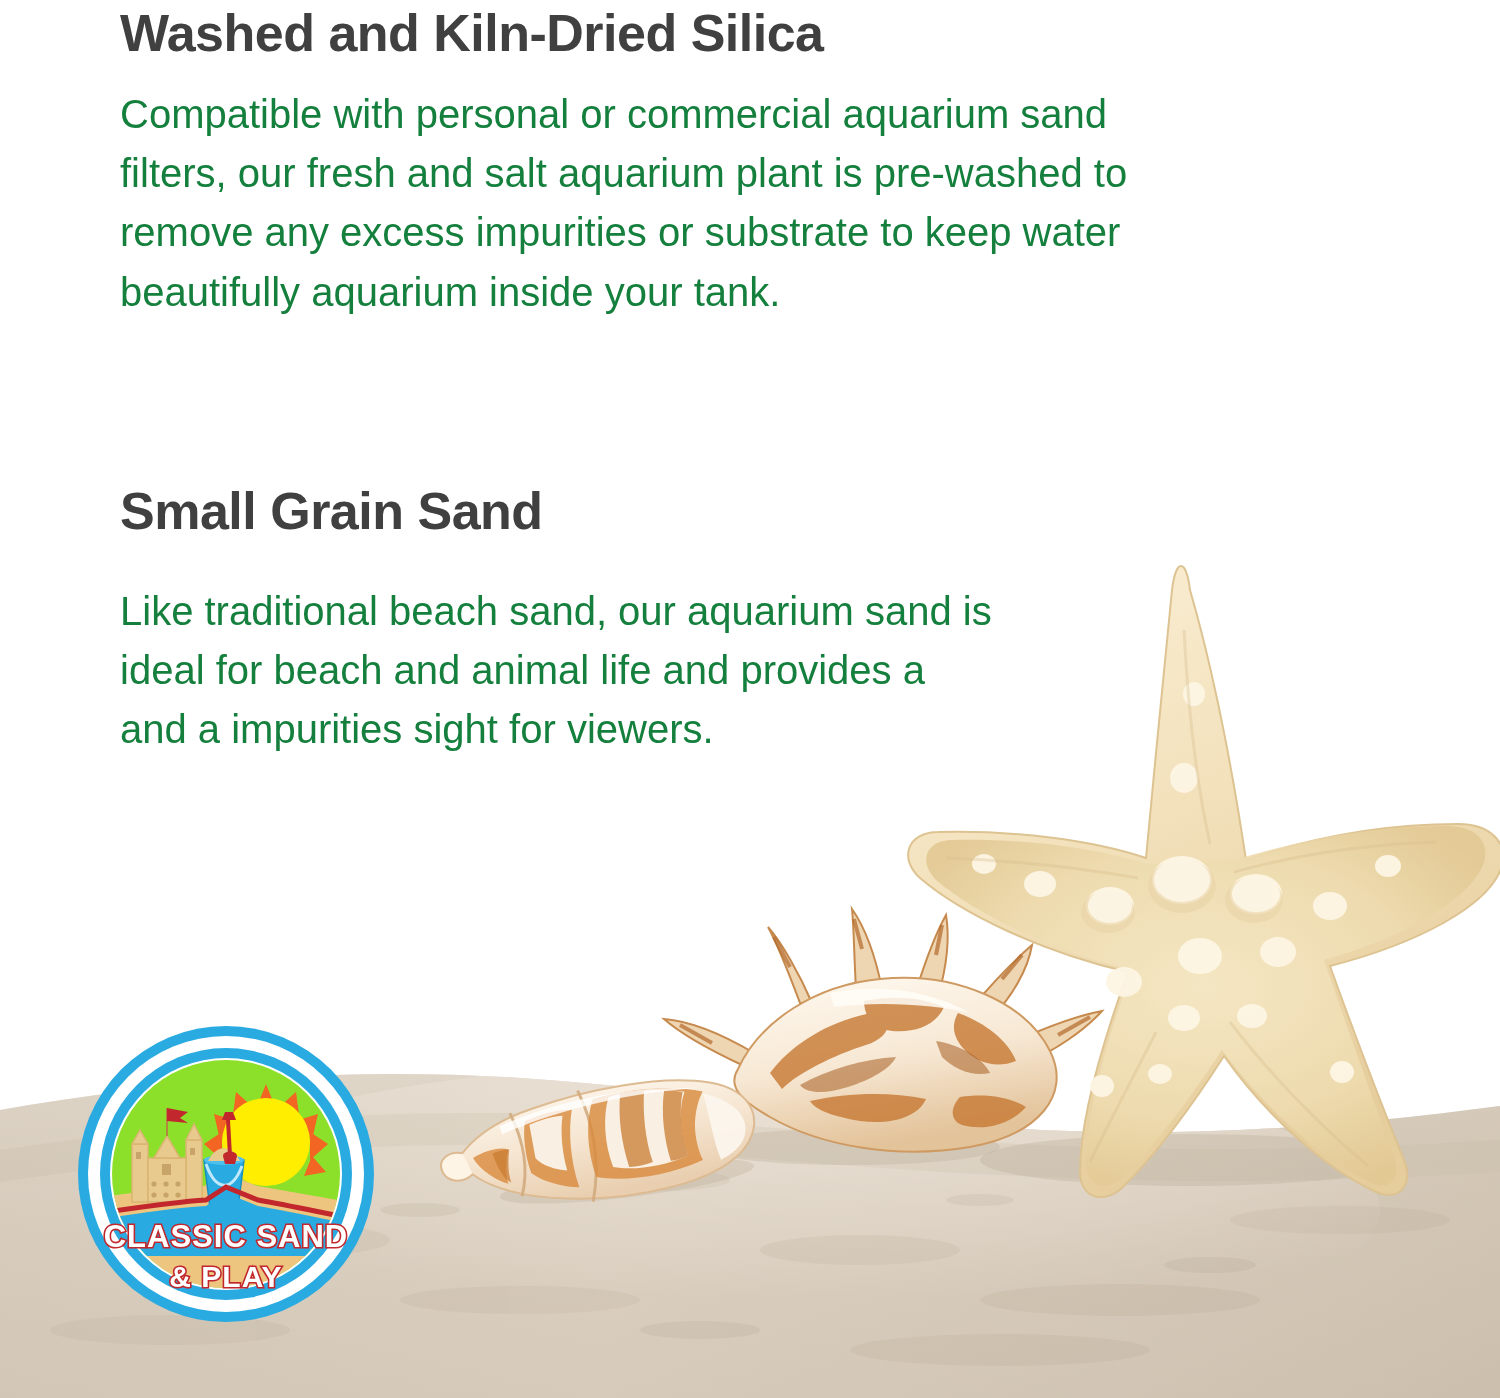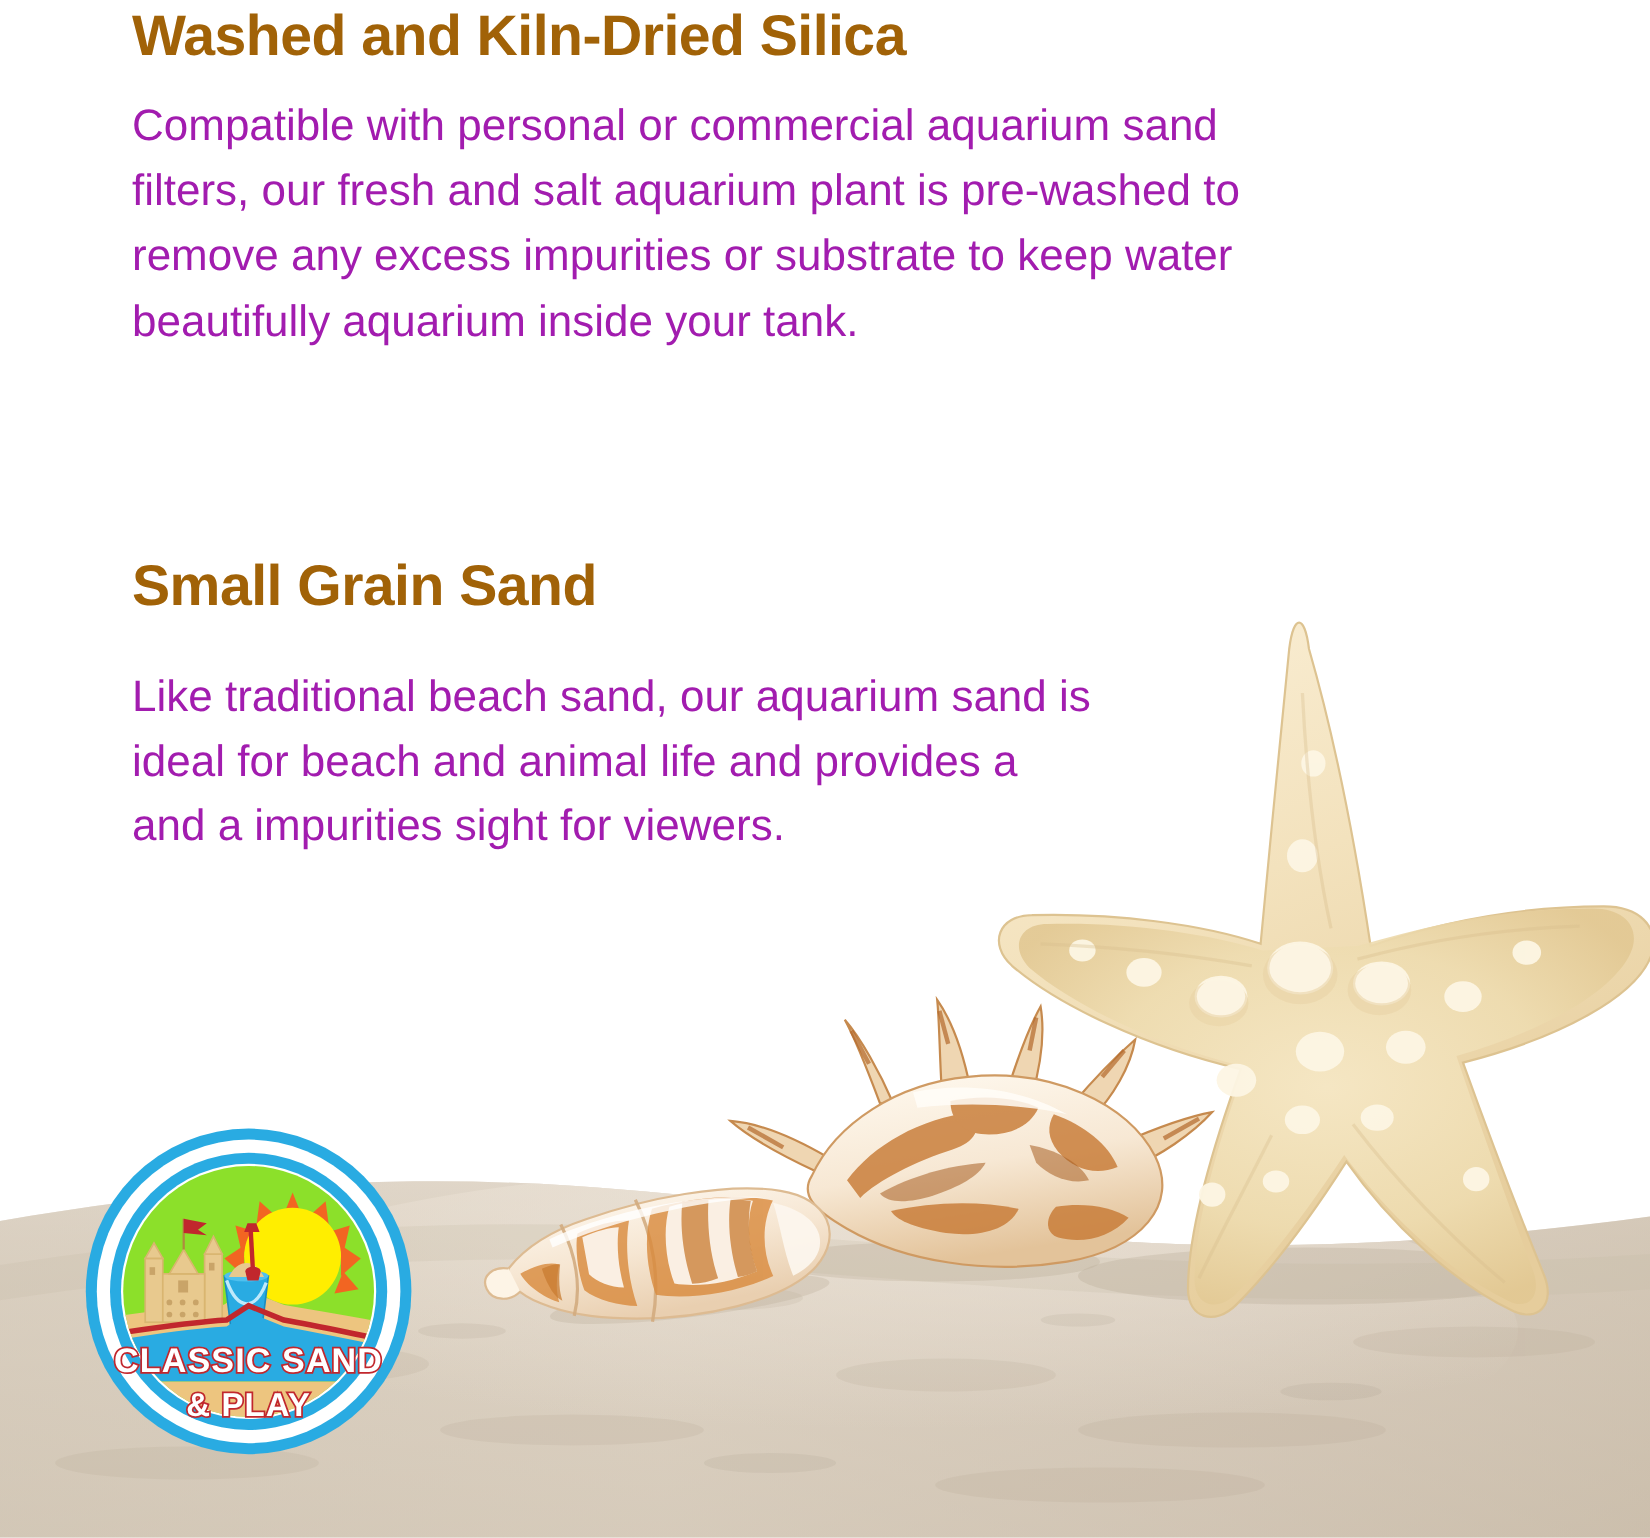--- a/index.html
+++ b/index.html
@@ -30,40 +30,40 @@
 
   
   .copy {
     position: absolute;
     left: 120px;
     top: 0;
     width: 1260px;
     z-index: 5;
   }
   .heading {
-    color: #a16207;
+    color: #404040;
     font-size: 52px;
     font-weight: bold;
     line-height: 1.06;
     letter-spacing: -0.5px;
     margin: 0;
     white-space: nowrap;
   }
   .para {
-    color: #a21caf;
+    color: #15803d;
     font-size: 40px;
     line-height: 1.48;
     margin: 0;
     font-weight: 400;
   }
   .para .line { display: block; white-space: nowrap; }
 
   .block-1 { position: absolute; left: 0; top: 6px; width: 1260px; }
   .block-1 .para { margin-top: 24px; }
-  .block-2 { position: absolute; left: 0; top: 506px; width: 1100px; }
+  .block-2 { position: absolute; left: 0; top: 484px; width: 1100px; }
   .block-2 .para { margin-top: 43px; }
 
   
   .logo {
     position: absolute;
     left: 76px;
     top: 1024px;
     width: 300px;
     height: 300px;
     z-index: 12;

